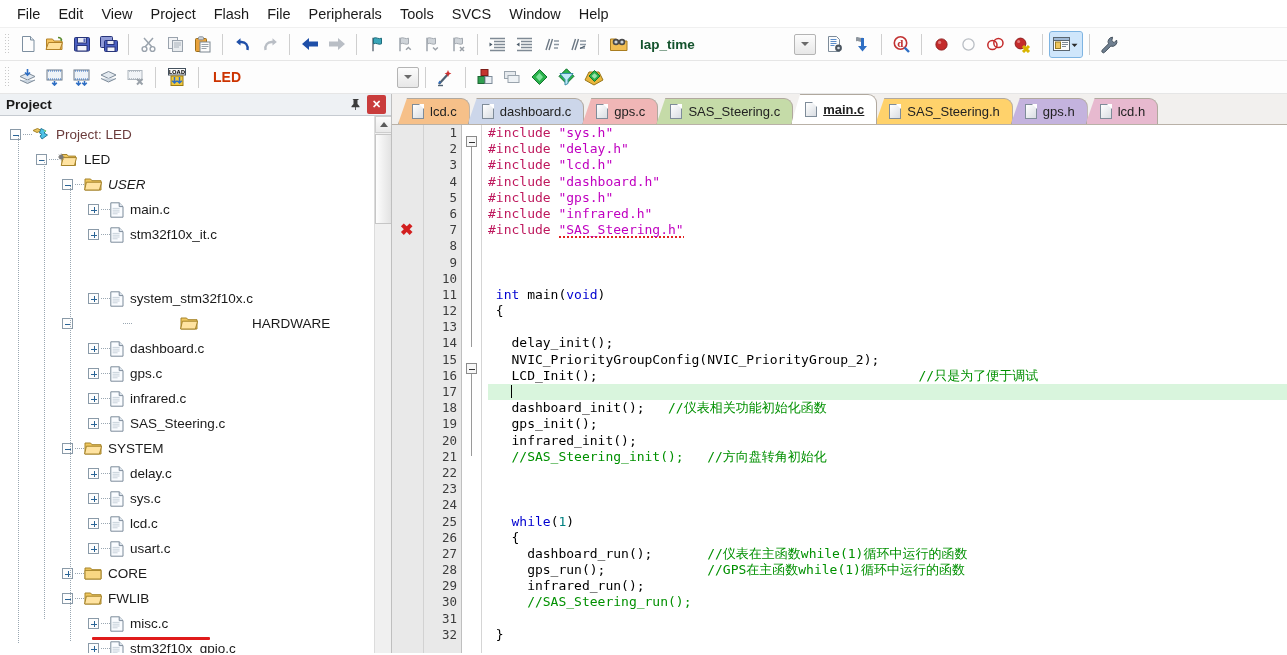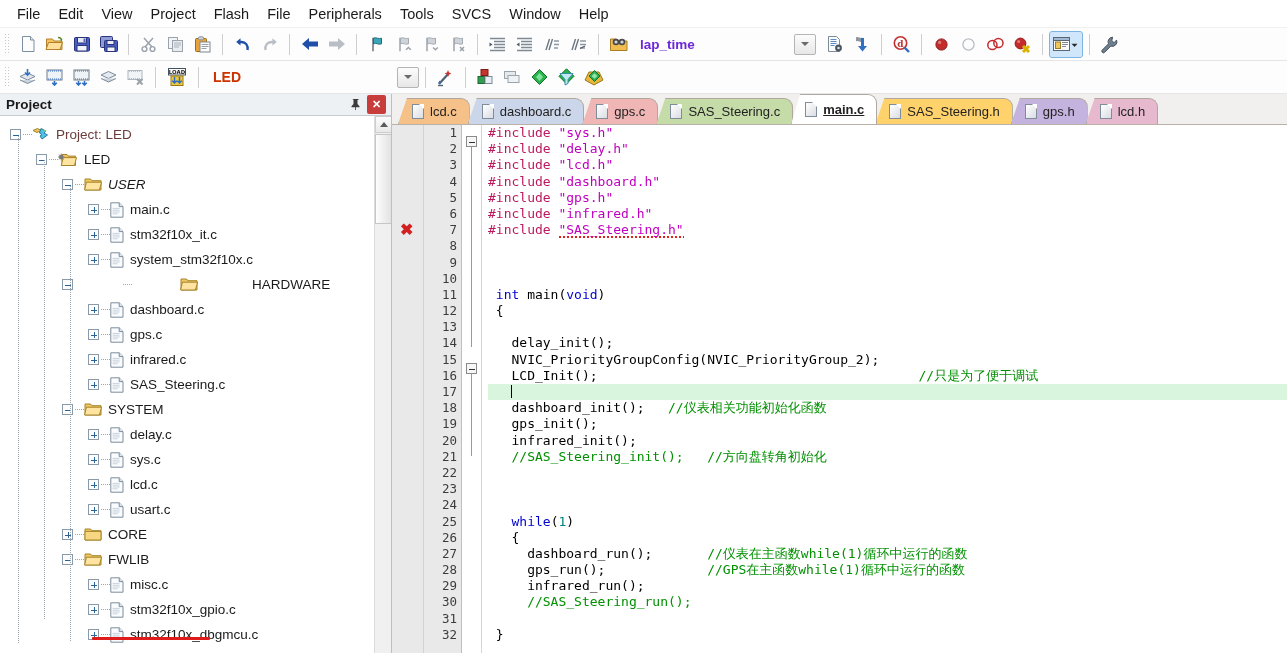--- a/index.html
+++ b/index.html
@@ -550,21 +550,21 @@
       <svg width="20" height="18" viewBox="0 0 20 18">
             <path d="M1.5 4h6l1.5 2h9v9.5h-16.5z" fill="#f0bd52" stroke="#a97d20"></path>
             <circle cx="7" cy="7" r="3.3" fill="#4a4a4a"></circle>
             <circle cx="13" cy="7" r="3.3" fill="#4a4a4a"></circle>
             <rect x="9" y="5.5" width="2.2" height="3" fill="#4a4a4a"></rect>
             <circle cx="7" cy="7" r="1.6" fill="#cfd6dd"></circle>
             <circle cx="13" cy="7" r="1.6" fill="#cfd6dd"></circle>
           </svg>
         </span>
     </div>
-    <div class="combo-text" style="color:#6d28d9; min-width:162px;">lap_time</div>
+    <div class="combo-text" style="color:#14532d; min-width:162px;">lap_time</div>
     <div class="combo-arrow">
         <span></span>
       </div>
 
     <div class="tb-btn" style="margin-left:6px">
       <span>
       <svg width="18" height="18" viewBox="0 0 18 18">
             <path d="M2.5 1.5h8l3 3v12h-11z" fill="#fbfcfd" stroke="#7d8b99"></path>
             <path d="M4.5 4.5h6M4.5 6.5h6M4.5 8.5h6M4.5 10.5h4" stroke="#5b8cc9" stroke-width="1"></path>
             <circle cx="12.5" cy="13" r="3.4" fill="#4a5560"></circle>
@@ -848,21 +848,21 @@
               <div class="dots"></div>
               <span class="icon-slot">
                 <svg width="14" height="16" viewBox="0 0 14 16">
                   <path d="M0.8 0.8h8.4L13 4.6v10.6H0.8z" fill="#fafcff" stroke="#7d8c9b"></path>
                   <path d="M9.2 0.8v3.8H13" fill="#dde5ed" stroke="#7d8c9b"></path>
                   <path d="M2.6 6.4h7M2.6 8.2h7M2.6 10h7M2.6 11.8h5" stroke="#c3cdd7" stroke-width="0.9"></path>
                 </svg>
               </span>
               <span class="tlabel">stm32f10x_it.c</span>
             </div>
-            <div class="tnode" style="padding-left: 84px;">
+            <div class="tnode" style="padding-left: 84px; margin-top: 39px;">
               <div class="expander plus"></div>
               <div class="dots"></div>
               <span class="icon-slot">
                 <svg width="14" height="16" viewBox="0 0 14 16">
                   <path d="M0.8 0.8h8.4L13 4.6v10.6H0.8z" fill="#fafcff" stroke="#7d8c9b"></path>
                   <path d="M9.2 0.8v3.8H13" fill="#dde5ed" stroke="#7d8c9b"></path>
                   <path d="M2.6 6.4h7M2.6 8.2h7M2.6 10h7M2.6 11.8h5" stroke="#c3cdd7" stroke-width="0.9"></path>
                 </svg>
               </span>
               <span class="tlabel">system_stm32f10x.c</span>

